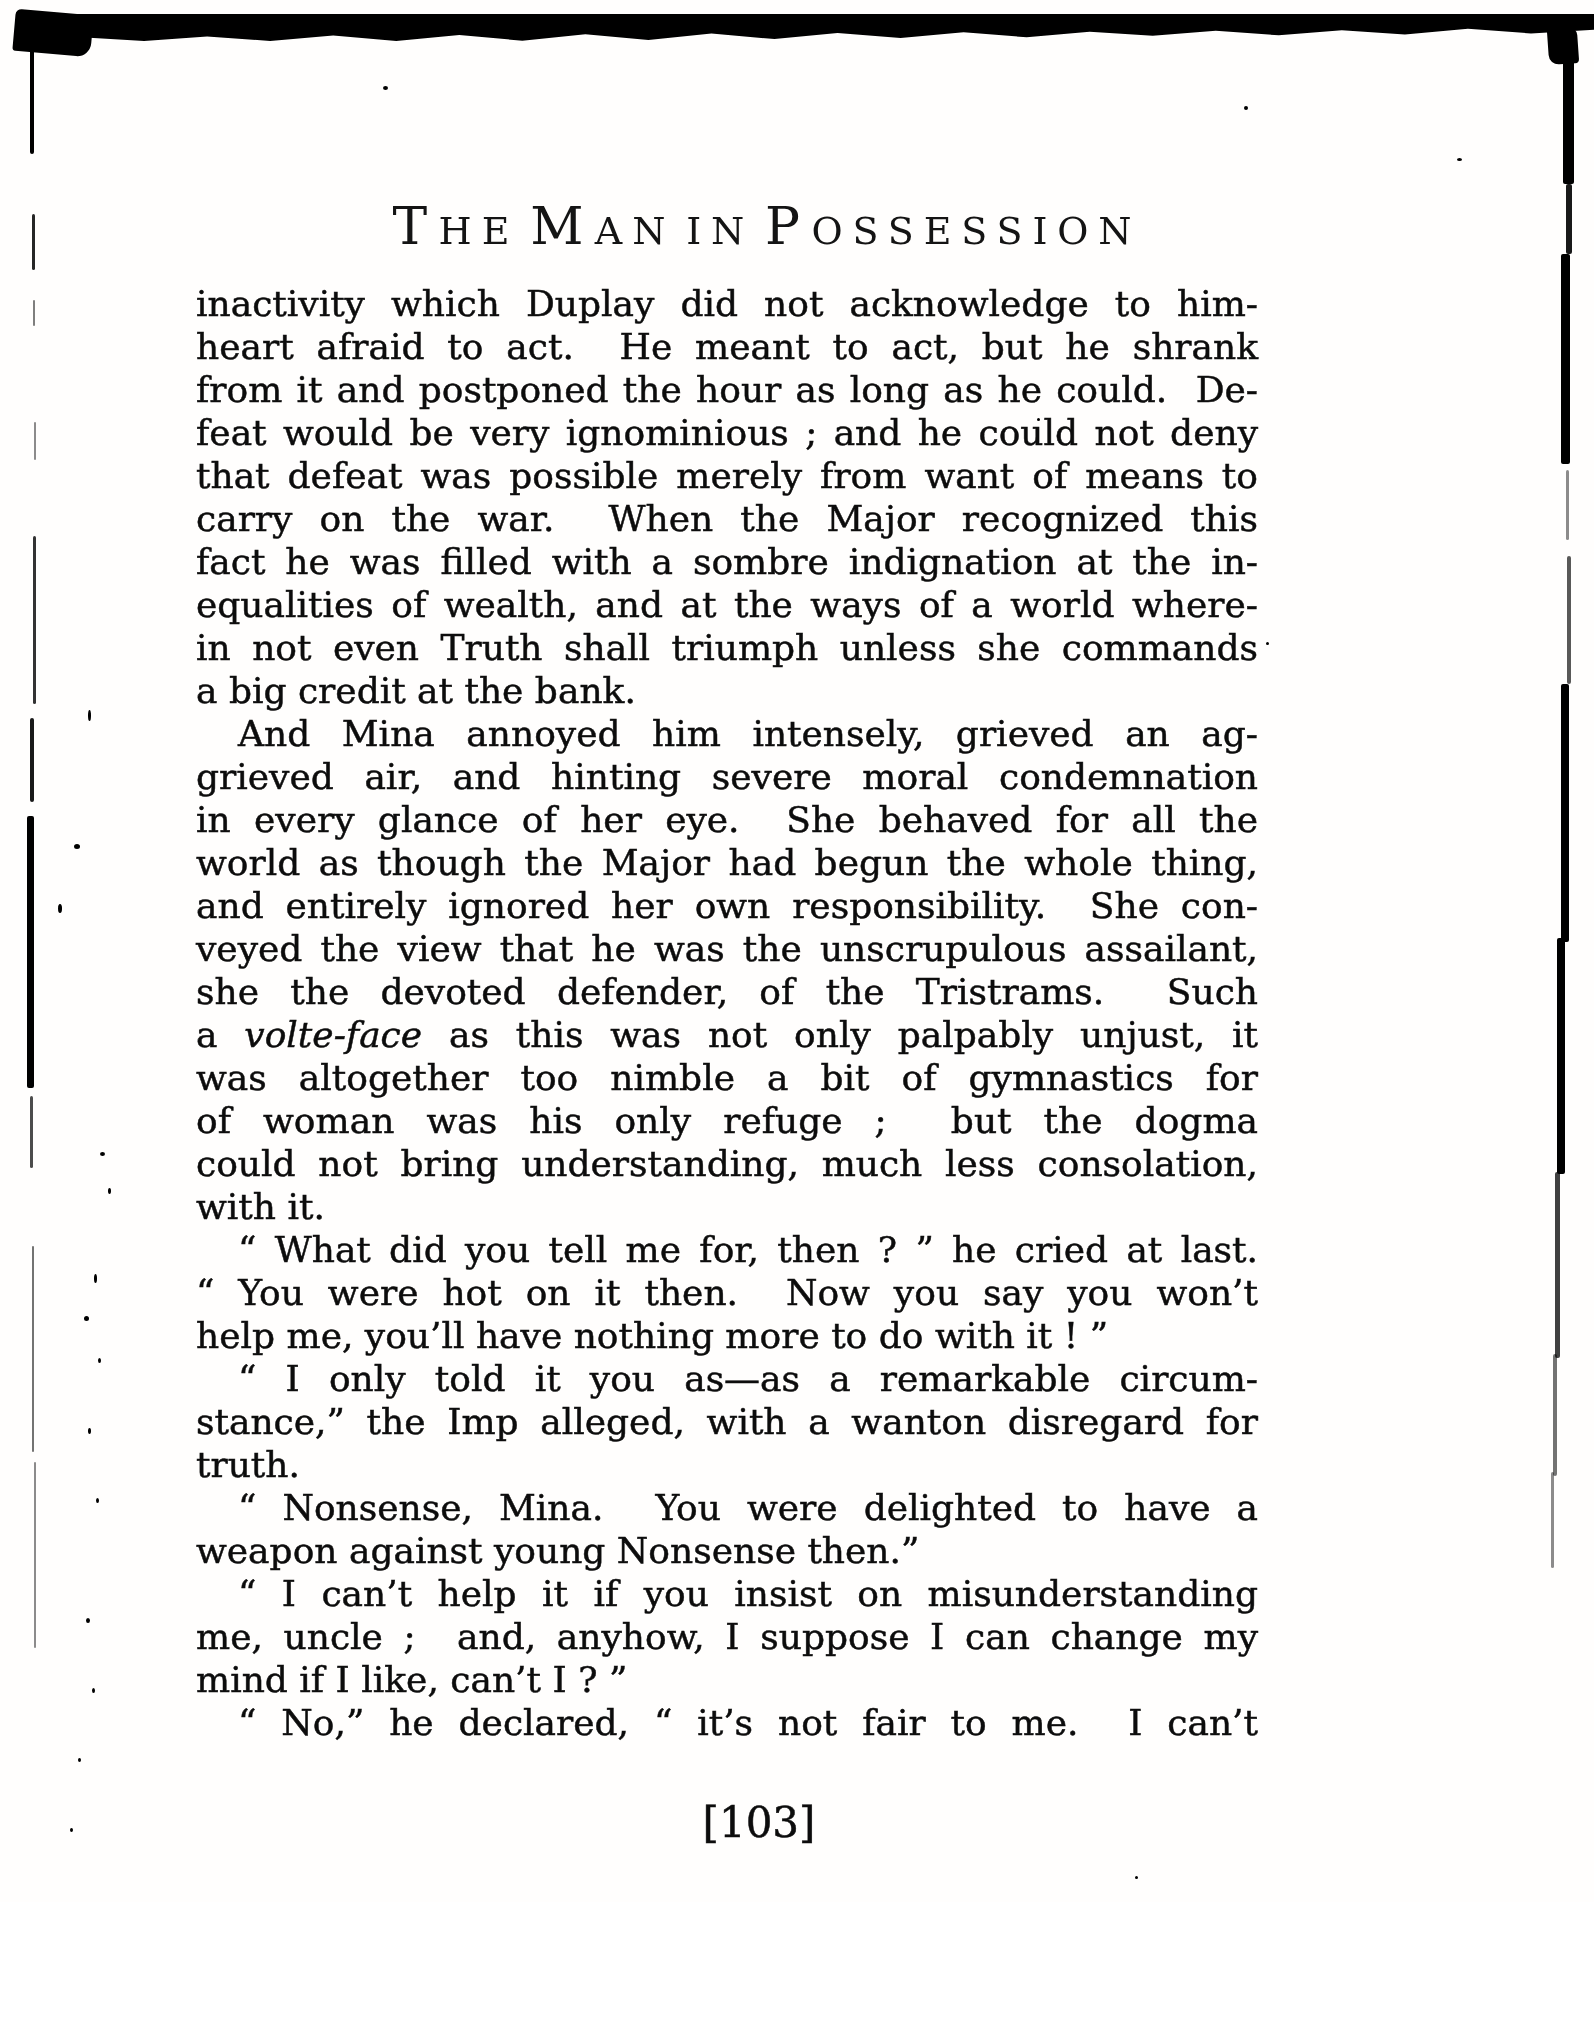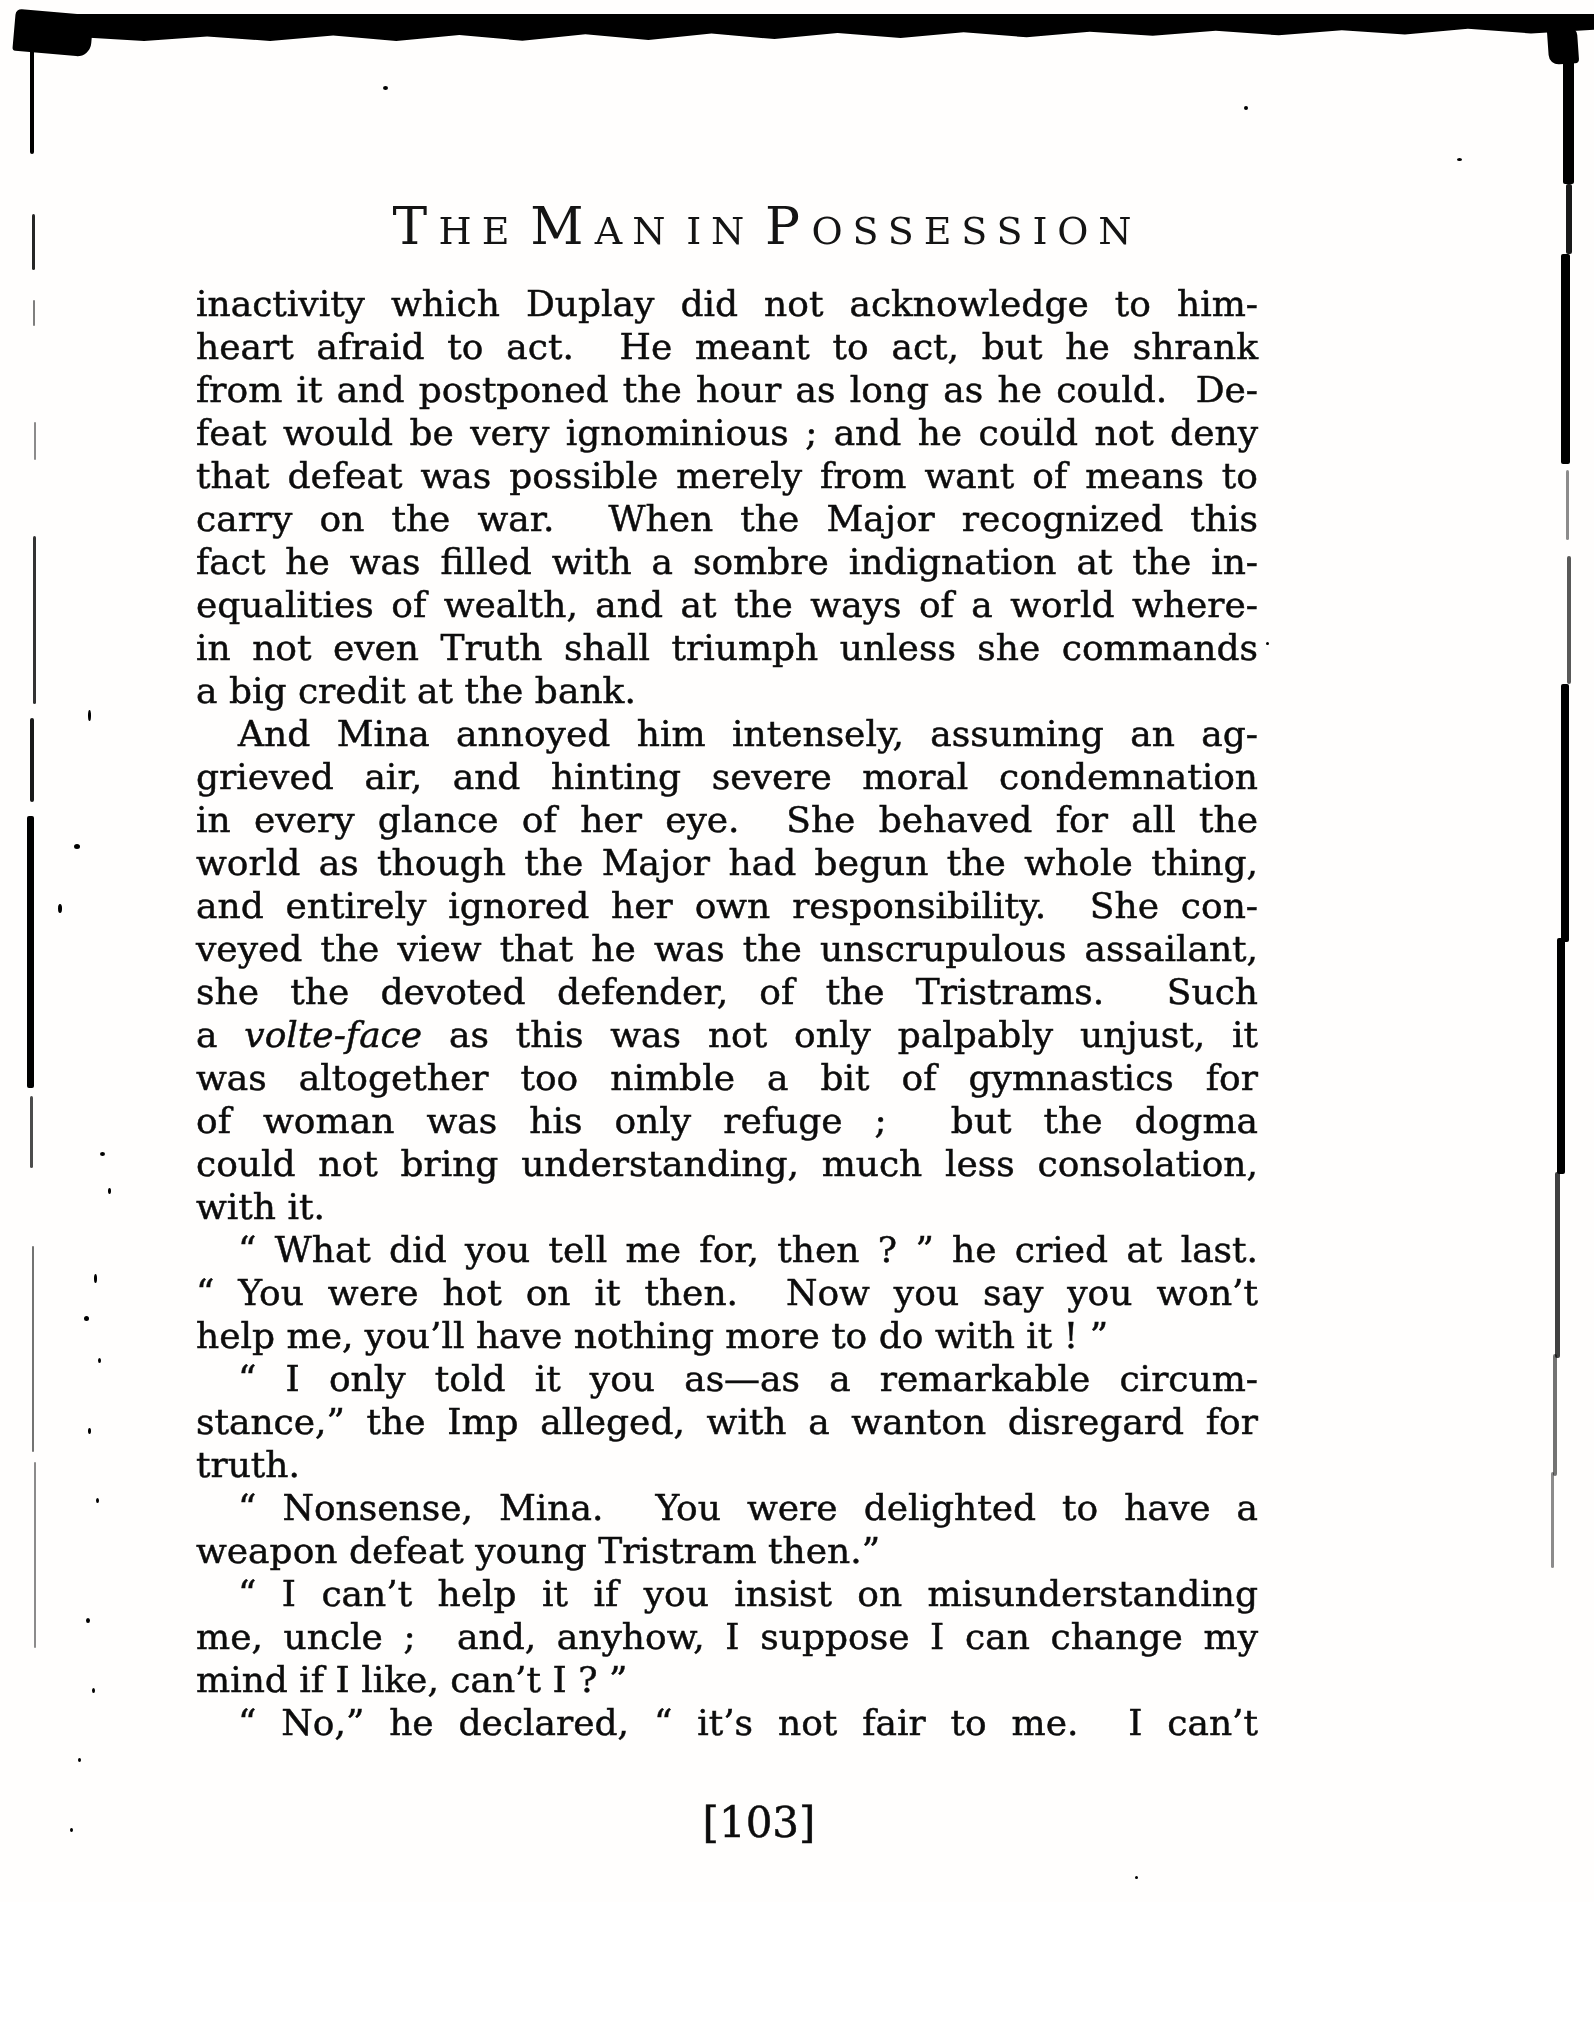--- a/index.html
+++ b/index.html
@@ -116,40 +116,40 @@
       <div class="line"><span>inactivity which Duplay did not acknowledge to him-</span></div>
       <div class="line"><span>heart afraid to act.&nbsp; He meant to act, but he shrank</span></div>
       <div class="line"><span>from it and postponed the hour as long as he could.&nbsp; De-</span></div>
       <div class="line"><span>feat would be very ignominious ; and he could not deny</span></div>
       <div class="line"><span>that defeat was possible merely from want of means to</span></div>
       <div class="line"><span>carry on the war.&nbsp; When the Major recognized this</span></div>
       <div class="line"><span>fact he was filled with a sombre indignation at the in-</span></div>
       <div class="line"><span>equalities of wealth, and at the ways of a world where-</span></div>
       <div class="line"><span>in not even Truth shall triumph unless she commands</span></div>
       <div class="line no-just"><span>a big credit at the bank.</span></div>
-      <div class="line indent"><span>And Mina annoyed him intensely, assuming an ag-</span></div>
+      <div class="line indent"><span>And Mina annoyed him intensely, grieved an ag-</span></div>
       <div class="line"><span>grieved air, and hinting severe moral condemnation</span></div>
       <div class="line"><span>in every glance of her eye.&nbsp; She behaved for all the</span></div>
       <div class="line"><span>world as though the Major had begun the whole thing,</span></div>
       <div class="line"><span>and entirely ignored her own responsibility.&nbsp; She con-</span></div>
       <div class="line"><span>veyed the view that he was the unscrupulous assailant,</span></div>
       <div class="line"><span>she the devoted defender, of the Tristrams.&nbsp; Such</span></div>
       <div class="line"><span>a </span><i>volte-face</i><span> as this was not only palpably unjust, it</span></div>
       <div class="line"><span>was altogether too nimble a bit of gymnastics for</span></div>
       <div class="line"><span>of woman was his only refuge ; &nbsp;but the dogma</span></div>
       <div class="line"><span>could not bring understanding, much less consolation,</span></div>
       <div class="line no-just"><span>with it.</span></div>
       <div class="line indent"><span>“ What did you tell me for, then ? ” he cried at last.</span></div>
       <div class="line"><span>“ You were hot on it then.&nbsp; Now you say you won’t</span></div>
       <div class="line no-just"><span>help me, you’ll have nothing more to do with it ! ”</span></div>
       <div class="line indent"><span>“ I only told it you as—as a remarkable circum-</span></div>
       <div class="line"><span>stance,” the Imp alleged, with a wanton disregard for</span></div>
       <div class="line no-just"><span>truth.</span></div>
       <div class="line indent"><span>“ Nonsense, Mina.&nbsp; You were delighted to have a</span></div>
-      <div class="line no-just"><span>weapon defeat young Tristram then.”</span></div>
+      <div class="line no-just"><span>weapon against young Nonsense then.”</span></div>
       <div class="line indent"><span>“ I can’t help it if you insist on misunderstanding</span></div>
       <div class="line"><span>me, uncle ; &nbsp;and, anyhow, I suppose I can change my</span></div>
       <div class="line no-just"><span>mind if I like, can’t I ? ”</span></div>
       <div class="line indent"><span>“ No,” he declared, “ it’s not fair to me.&nbsp; I can’t</span></div>
     </div>
 
   <div class="page-number">[103]</div>
 
 </div>
 

